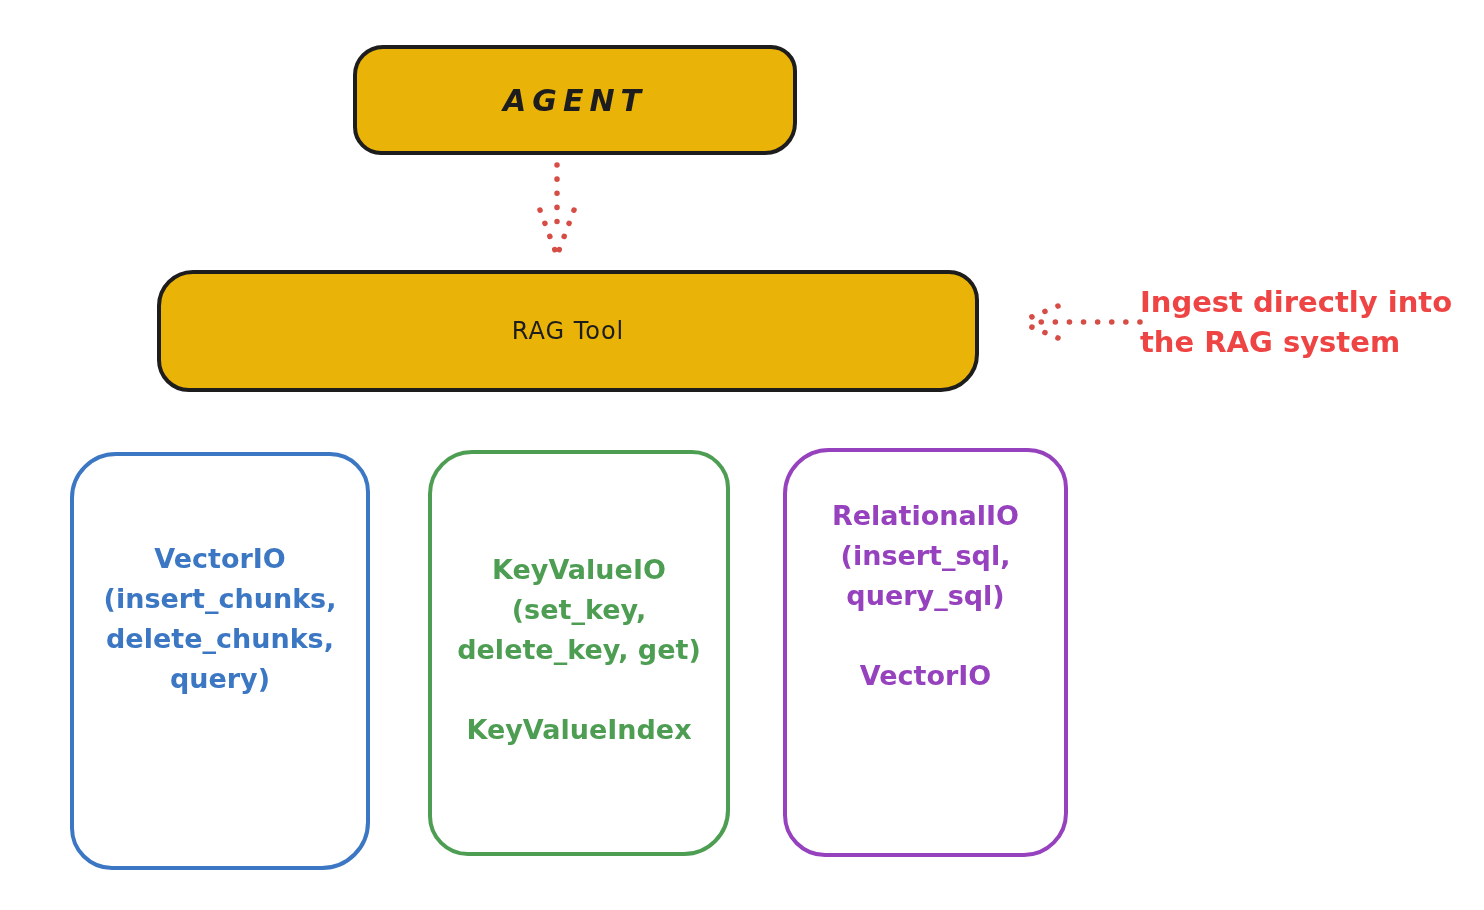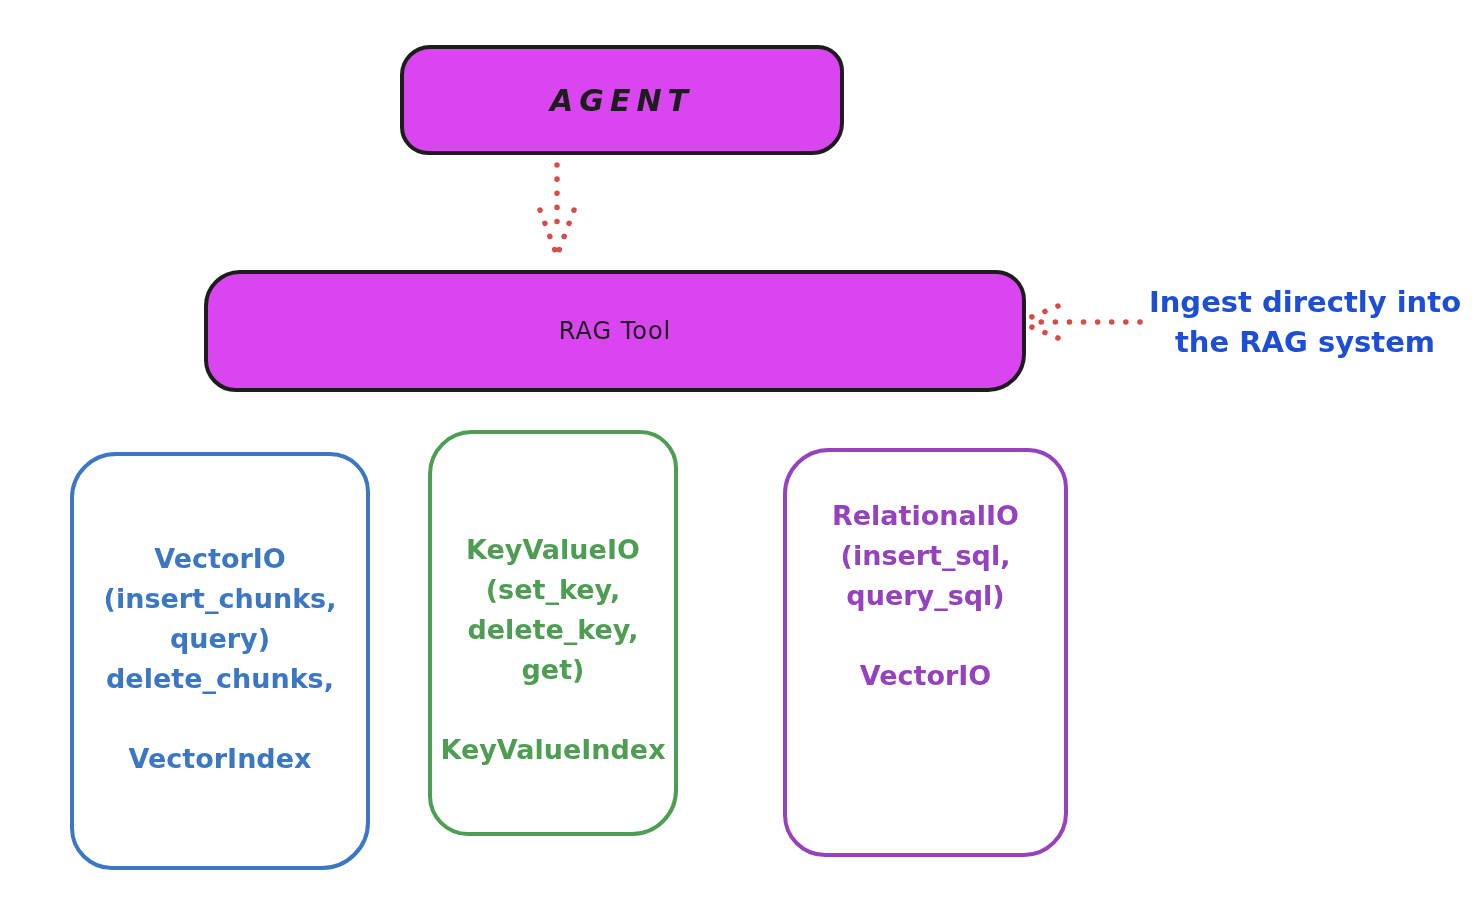--- a/index.html
+++ b/index.html
@@ -11,25 +11,24 @@
   .canvas {
     position: relative;
     width: 1484px;
     height: 910px;
     background: #ffffff;
     overflow: hidden;
   }
   .box {
     position: absolute;
     box-sizing: border-box;
-    background: #d946ef;
+    background: #eab308;
     display: flex;
     align-items: center;
     justify-content: center;
-    margin-left: 47px;
   }
   .black-box {
     border: 4px solid #1d1d1d;
     color: #1d1d1d;
   }
   .agent-box {
     left: 353px; top: 45px;
     width: 444px; height: 110px;
     border-radius: 30px 26px 32px 28px;
   }
@@ -52,22 +51,22 @@
   .arrow {
     position: absolute;
     overflow: visible;
   }
   .v-arrow { left: 535px; top: 162px; }
   .h-arrow { left: 1014px; top: 300px; }
   .annotation {
     position: absolute;
     left: 1140px; top: 282px;
     width: 330px;
-    text-align: center;
-    color: #1d4ed8;
+    text-align: left;
+    color: #ef4444;
     font-size: 29px;
     font-weight: bold;
     line-height: 40px;
   }
   .io-box {
     position: absolute;
     box-sizing: border-box;
     background: #ffffff;
     text-align: center;
     font-size: 27px;
@@ -76,22 +75,22 @@
   }
   .io-box-vector {
     left: 70px; top: 452px;
     width: 300px; height: 418px;
     border: 4px solid #3b77c3;
     border-radius: 46px 40px 48px 42px;
     color: #3b77c3;
     padding-top: 83px;
   }
   .io-box-keyvalue {
-    left: 428px; top: 430px;
-    width: 250px; height: 406px;
+    left: 428px; top: 450px;
+    width: 302px; height: 406px;
     border: 4px solid #4d9e53;
     border-radius: 44px 38px 46px 40px;
     color: #4d9e53;
     padding-top: 96px;
   }
   .io-box-relational {
     left: 783px; top: 448px;
     width: 285px; height: 409px;
     border: 4px solid #9641bd;
     border-radius: 46px 40px 44px 42px;
@@ -133,24 +132,23 @@
 
   <div class="annotation">
     <div>Ingest directly into</div>
     <div>the RAG system</div>
   </div>
 
   <div class="io-box io-box-vector">
     <div class="io-lines">
       <div>VectorIO</div>
       <div>(insert_chunks,</div>
+      <div>delete_chunks,</div>
       <div>query)</div>
-      <div>delete_chunks,</div>
     </div>
-    <div class="io-footer">VectorIndex</div>
   </div>
 
   <div class="io-box io-box-keyvalue">
     <div class="io-lines">
       <div>KeyValueIO</div>
       <div>(set_key,</div>
       <div>delete_key, get)</div>
     </div>
     <div class="io-footer">KeyValueIndex</div>
   </div>

